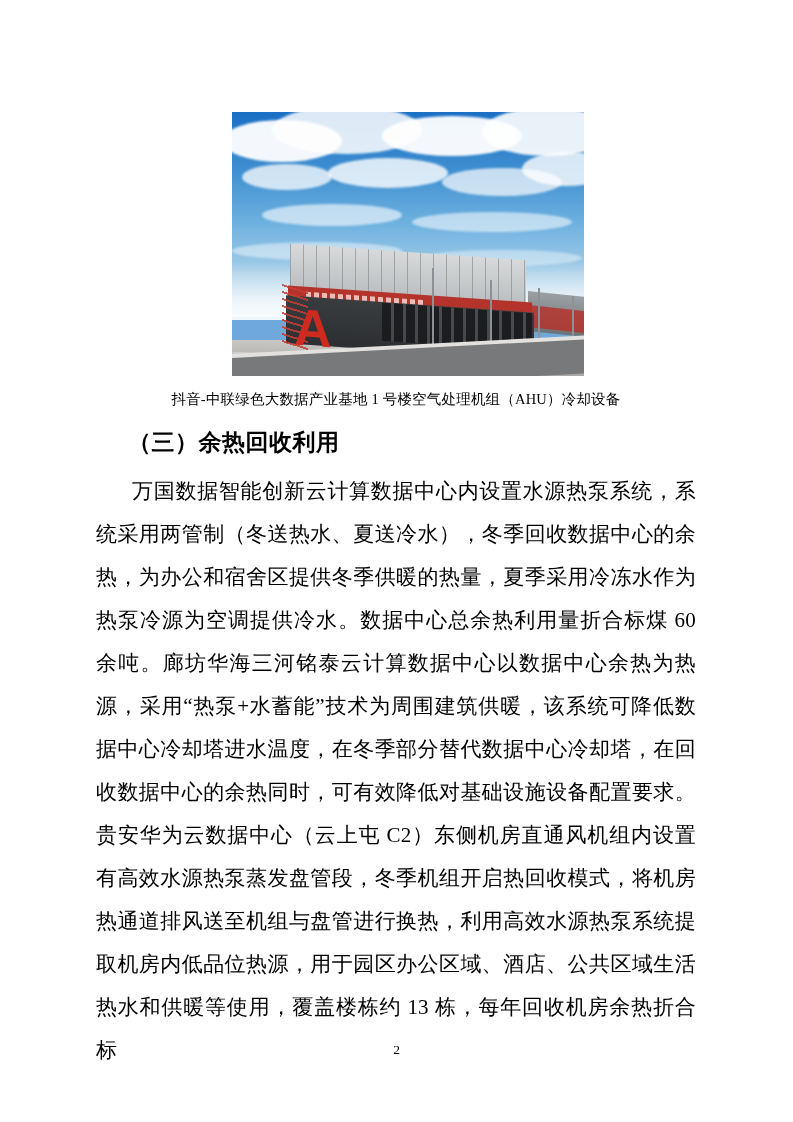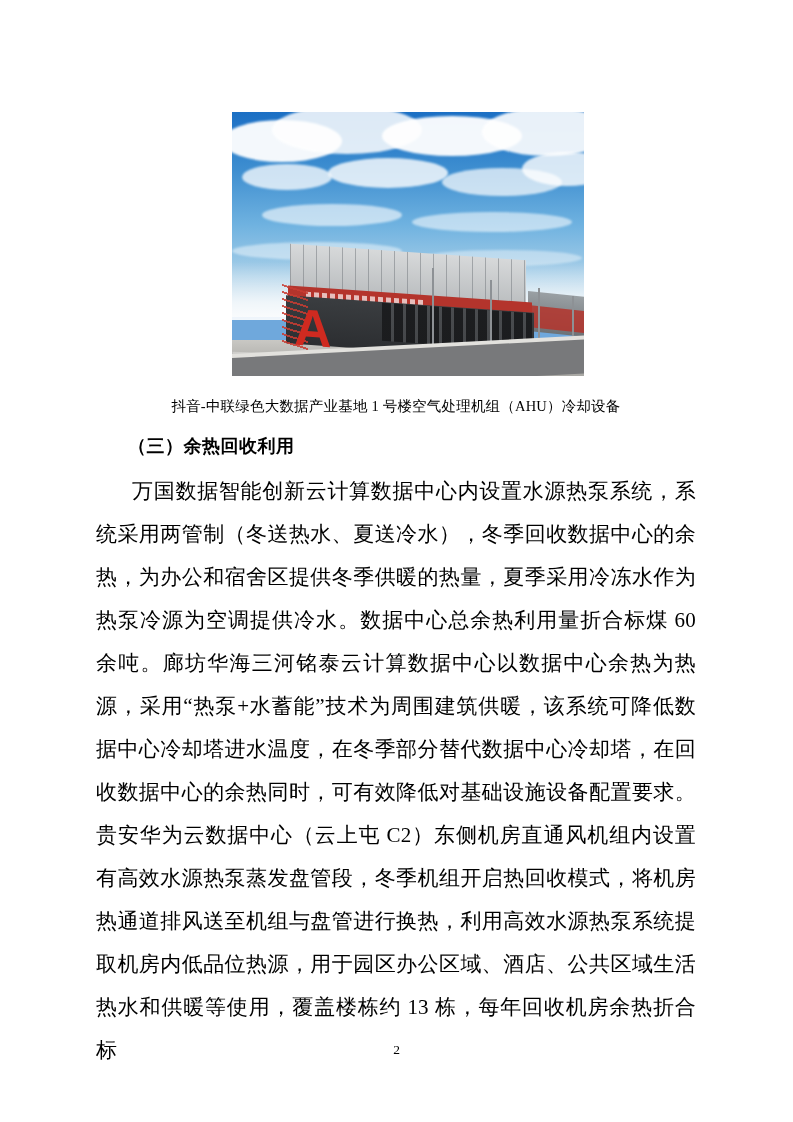--- a/index.html
+++ b/index.html
@@ -174,32 +174,32 @@
     position: absolute;
     width: 2px;
     background: #8d9195;
   }
   .p1 { left: 200px; top: 156px; height: 76px; }
   .p2 { left: 258px; top: 168px; height: 64px; }
   .p3 { left: 306px; top: 176px; height: 54px; }
   .p4 { left: 340px; top: 184px; height: 44px; }
 
   .caption {
-    margin-top: 20px;
+    margin-top: 13px;
     font-size: 14.5px;
     line-height: 1.5;
     text-align: center;
     letter-spacing: .2px;
     width: 100%;
   }
 
   
   .heading {
     margin-top: 16px;
-    font-size: 18px;
+    font-size: 23px;
     font-weight: bold;
     letter-spacing: .5px;
     text-indent: 32px;
   }
   .para {
     margin-top: 12px;
     font-size: 21px;
     line-height: 43px;
     text-align: justify;
     text-align-last: left;

